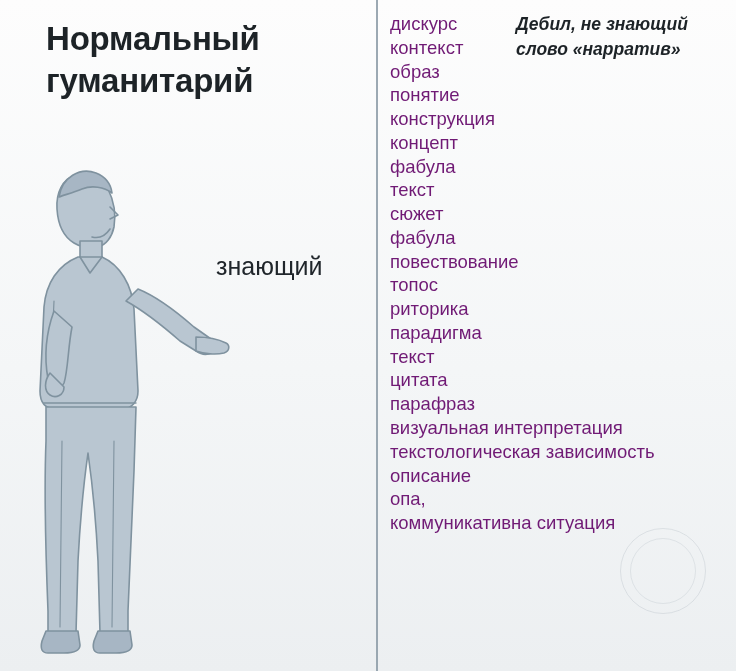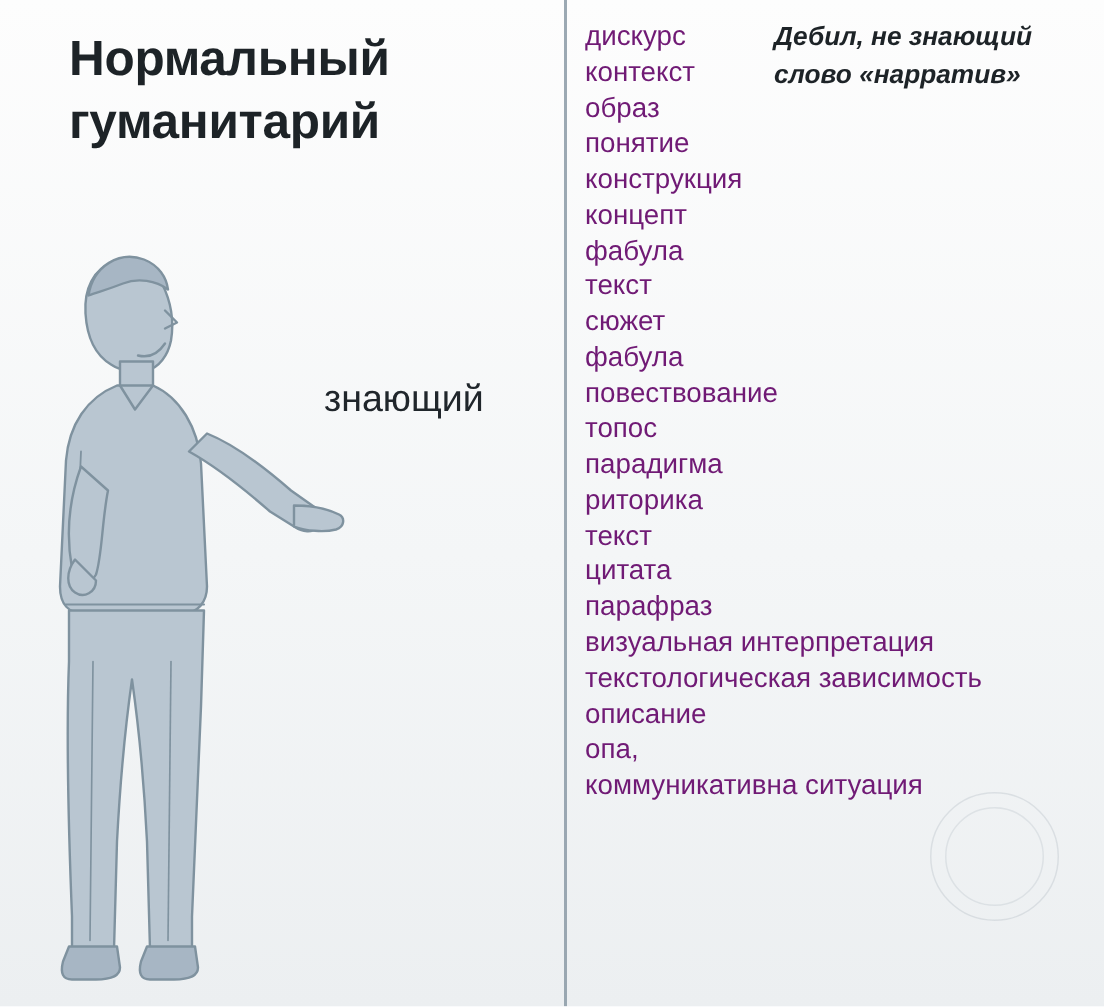--- a/index.html
+++ b/index.html
@@ -181,22 +181,22 @@
       <div>образ</div>
       <div>понятие</div>
       <div>конструкция</div>
       <div>концепт</div>
       <div>фабула</div>
       <div>текст</div>
       <div>сюжет</div>
       <div>фабула</div>
       <div>повествование</div>
       <div>топос</div>
+      <div>риторика</div>
       <div>парадигма</div>
-      <div>риторика</div>
       <div>текст</div>
       <div>цитата</div>
       <div>парафраз</div>
       <div>визуальная интерпретация</div>
       <div>текстологическая зависимость</div>
       <div>описание</div>
       <div>опа,</div>
       <div>коммуникативна ситуация</div>
     </div>
 

